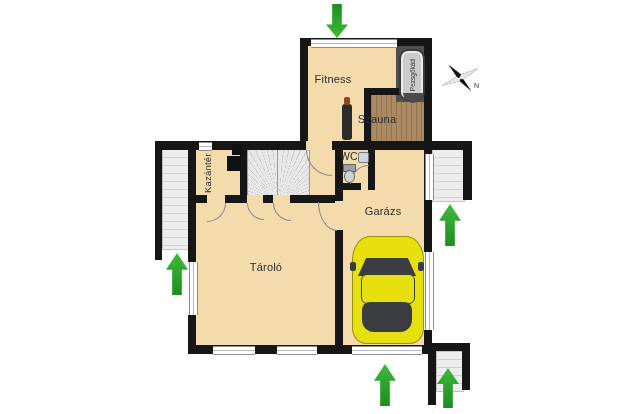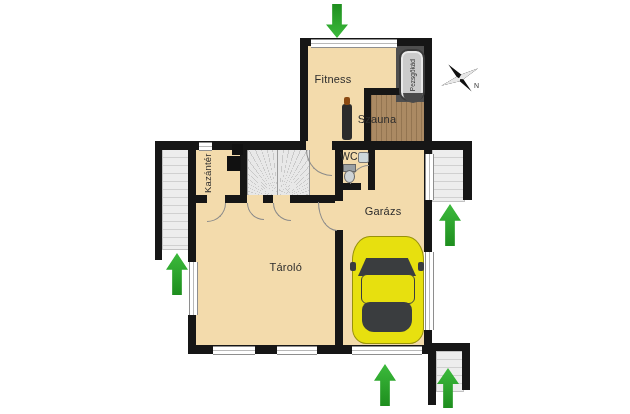--- a/index.html
+++ b/index.html
@@ -123,17 +123,17 @@
     <g transform="rotate(-14 22 22)">
       <polygon points="2,25 19,20 14,6 24,19 42,17 25,24 30,38 21,25" fill="#111"></polygon>
       <polygon points="2,25 19,20 21,22 24,19 42,17 25,24 22,23 21,25" fill="#e8e8e8"></polygon>
     </g>
     <text x="36" y="32" font-size="7" fill="#333">N</text>
   </svg>
 
   <div class="abs label" style="left:303px;top:73px;width:60px;">Fitness</div>
   <div class="abs label" style="left:350px;top:113px;width:54px;">Szauna</div>
   <div class="abs label" style="left:348px;top:205px;width:70px;">Garázs</div>
-  <div class="abs label" style="left:230px;top:261px;width:72px;text-align:right;">Tároló</div>
+  <div class="abs label" style="left:230px;top:261px;width:72px;">Tároló</div>
   <div class="abs label" style="left:340px;top:150px;width:28px;font-size:10.5px;text-align:left;">WC</div>
   <div class="abs label vlabel" style="left:202px;top:147px;height:52px;font-size:9.5px;">Kazántér</div>
 
 </div>
 
 </body></html>

